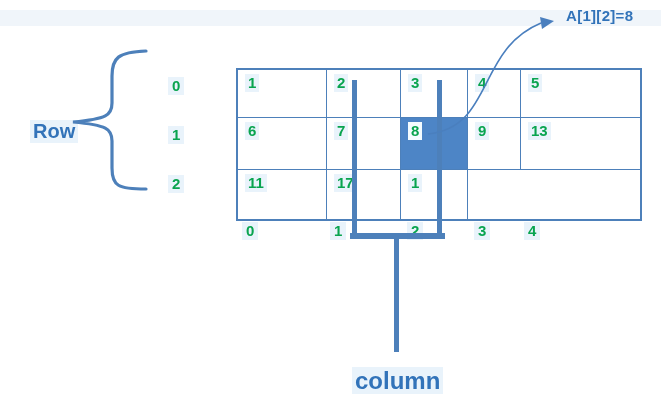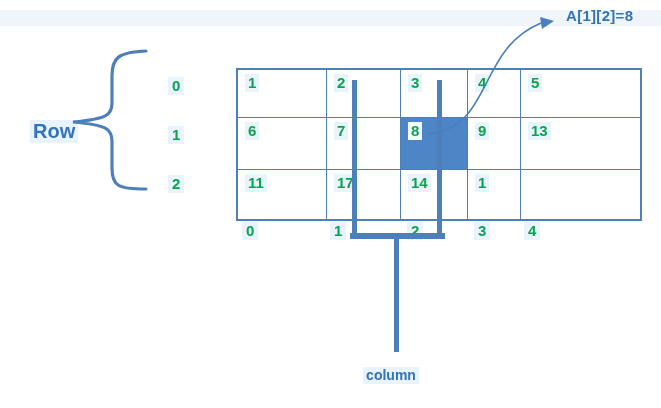--- a/index.html
+++ b/index.html
@@ -7,21 +7,21 @@
     position:relative;width:661px;height:408px;background:#ffffff;overflow:hidden;
     font-family:"Liberation Sans", sans-serif;
   }
   .band{position:absolute;left:0;top:10px;width:661px;height:16px;background:var(--band);z-index:0;}
   .a-label{
     position:absolute;left:566px;top:7px;z-index:6;
     font-size:15px;font-weight:bold;color:var(--text-blue);letter-spacing:0.3px;text-align:center;
   }
   .row-label{position:absolute;left:12px;top:120px;z-index:2;font-size:20px;font-weight:bold;color:var(--text-blue);padding-left:18px;}
   .column-label{position:absolute;left:352px;top:367px;width:78px;text-align:center;z-index:2;
-    font-size:14px;font-weight:bold;color:var(--text-blue);}
+    font-size:24px;font-weight:bold;color:var(--text-blue);}
   .numbg{background:var(--pale-bg);padding:1px 3px;display:inline-block;line-height:1.05;}
   .overlay-svg{position:absolute;left:0;top:0;width:661px;height:408px;z-index:4;pointer-events:none;}
 
   
   .grid{
     position:absolute;left:236px;top:68px;z-index:1;
     display:grid;grid-template-columns:89px 74px 67px 53px 119px;grid-template-rows:48px 52px 49px;
     border:2px solid var(--line-blue);box-sizing:border-box;background:#fff;
   }
   .cell{
@@ -76,21 +76,20 @@
       <div class="cell"><span class="numbg">3</span></div>
       <div class="cell"><span class="numbg">4</span></div>
       <div class="cell"><span class="numbg">5</span></div>
       <div class="cell"><span class="numbg">6</span></div>
       <div class="cell"><span class="numbg">7</span></div>
       <div class="cell hl"><span class="numbg">8</span></div>
       <div class="cell"><span class="numbg">9</span></div>
       <div class="cell"><span class="numbg">13</span></div>
       <div class="cell"><span class="numbg">11</span></div>
       <div class="cell"><span class="numbg">17</span></div>
-      <div class="cell"><span class="numbg">14</span></div>
       <div class="cell"><span class="numbg">1</span></div>
     </div>
 
   <div>
       <div class="idx" style="left: 242px; top: 222px;"><span>0</span></div>
       <div class="idx" style="left: 330px; top: 222px;"><span>1</span></div>
       <div class="idx" style="left: 407px; top: 222px;"><span>2</span></div>
       <div class="idx" style="left: 474px; top: 222px;"><span>3</span></div>
       <div class="idx" style="left: 524px; top: 222px;"><span>4</span></div>
     </div>

